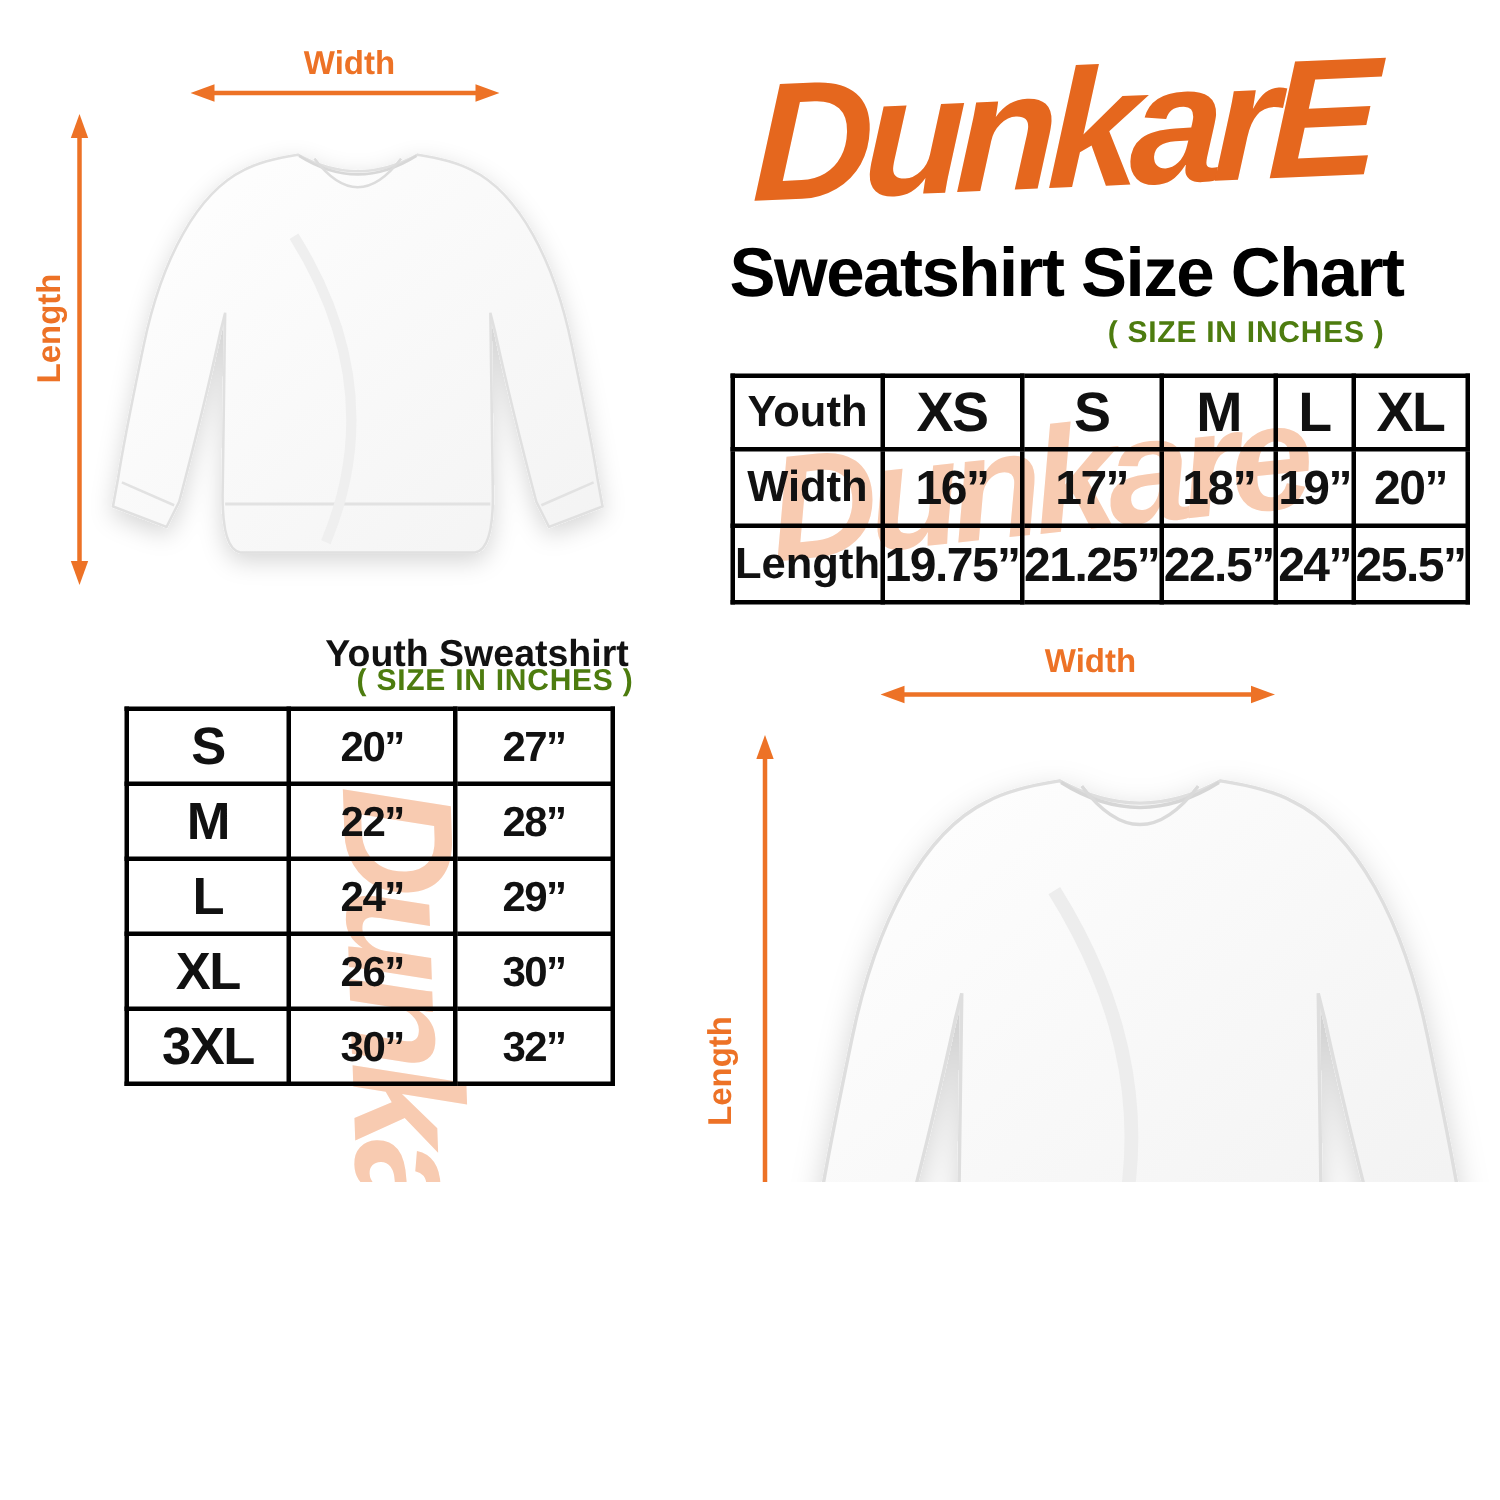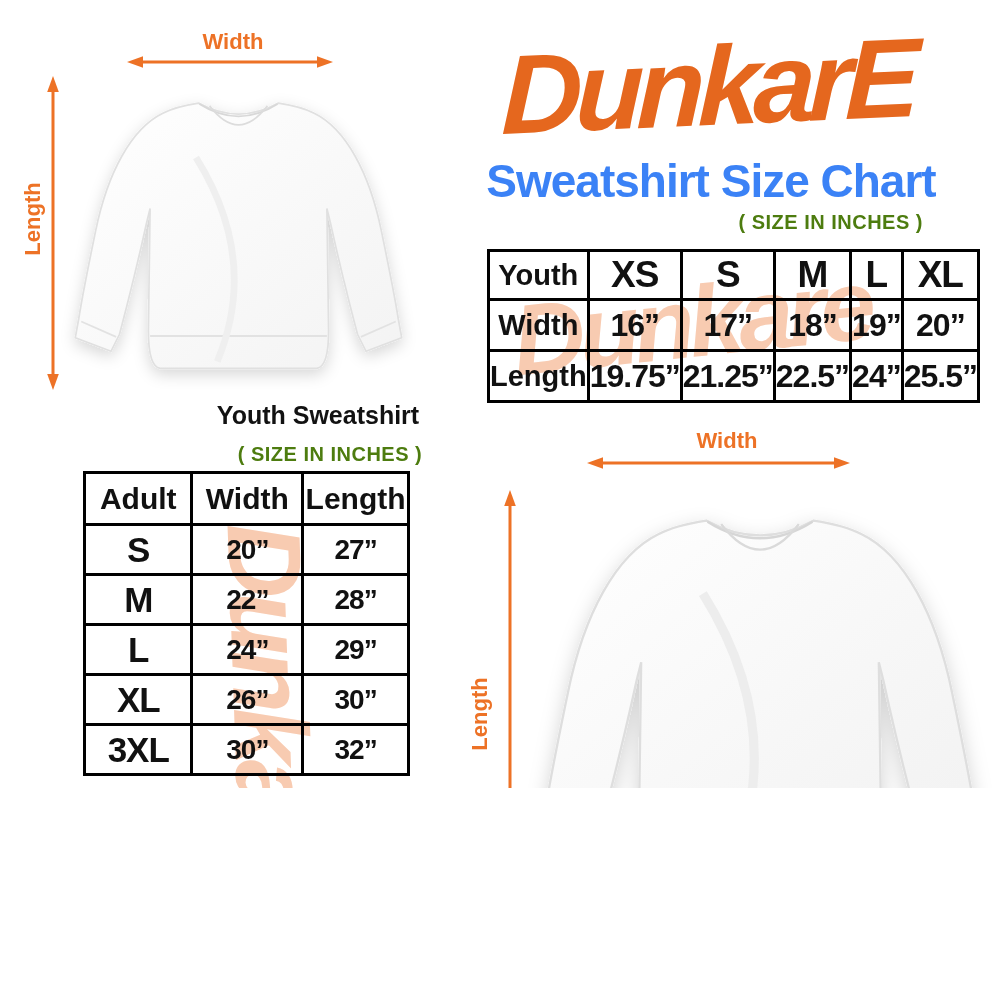--- a/index.html
+++ b/index.html
@@ -13,21 +13,21 @@
   
   .logo {
     left:425px; top:18px; width:565px; height:142px;
     font-size:112px; line-height:138px; text-align:center;
     font-weight:900; font-style:italic; color:#E5671E;
     letter-spacing:-7px; transform:rotate(-2.5deg) skewX(-4deg);
     z-index:3;
   }
   .main-title {
     left:435px; top:154px; width:552px; text-align:center;
-    font-size:46px; font-weight:700; color:#3b82f6; letter-spacing:-1px;
+    font-size:46px; font-weight:700; color:#000000; letter-spacing:-1px;
     z-index:3;
   }
   .units-note {
     font-size:20px; font-weight:700; color:#4d7c0f; letter-spacing:0.5px; z-index:3;
   }
   .units-note.top { left:623px; top:211px; width:300px; text-align:right; }
   .units-note.mid { left:180px; top:443px; width:300px; text-align:center; }
 
   
   .dim-label {
@@ -116,21 +116,21 @@
   </svg>
 
   <div class="abs dim-label rot" style="left:-12px; top:206px; width:90px;">Length</div>
 
   <svg class="abs arrow" style="left:45px; top:76px;" width="16" height="314" viewBox="0 0 16 314">
     <line x1="8" y1="13" x2="8" y2="301" stroke="#ED7226" stroke-width="3"></line>
     <polygon points="8,0 2.2,16 13.8,16" fill="#ED7226"></polygon>
     <polygon points="8,314 2.2,298 13.8,298" fill="#ED7226"></polygon>
   </svg>
 
-  <div class="abs caption" style="left:168px; top:401px; width:300px;">Youth Sweatshirt</div>
+  <div class="abs caption" style="left:168px; top:422px; width:300px;">Youth Sweatshirt</div>
 
   <div class="abs logo">DunkarE</div>
   <div class="abs main-title">Sweatshirt Size Chart</div>
   <div class="abs units-note top">( SIZE IN INCHES )</div>
 
   <div class="abs watermark wm-youth">Dunkare</div>
 
   <table class="abs youth-table">
     <colgroup>
       <col style="width:108px">
@@ -172,25 +172,20 @@
 
   <div class="abs watermark wm-adult">Dunkare</div>
 
   <table class="abs adult-table">
     <colgroup>
       <col style="width:109px">
         <col style="width:112px">
         <col style="width:106px">
     </colgroup>
     <tbody>
-        <tr class="hr">
-      <th class="at-header">Adult</th>
-      <th class="at-header">Width</th>
-      <th class="at-header">Length</th>
-    </tr>
     <tr class="br">
       <td class="at-size">S</td>
       <td class="at-val">20”</td>
       <td class="at-val">27”</td>
     </tr>
     <tr class="br">
       <td class="at-size">M</td>
       <td class="at-val">22”</td>
       <td class="at-val">28”</td>
     </tr>

